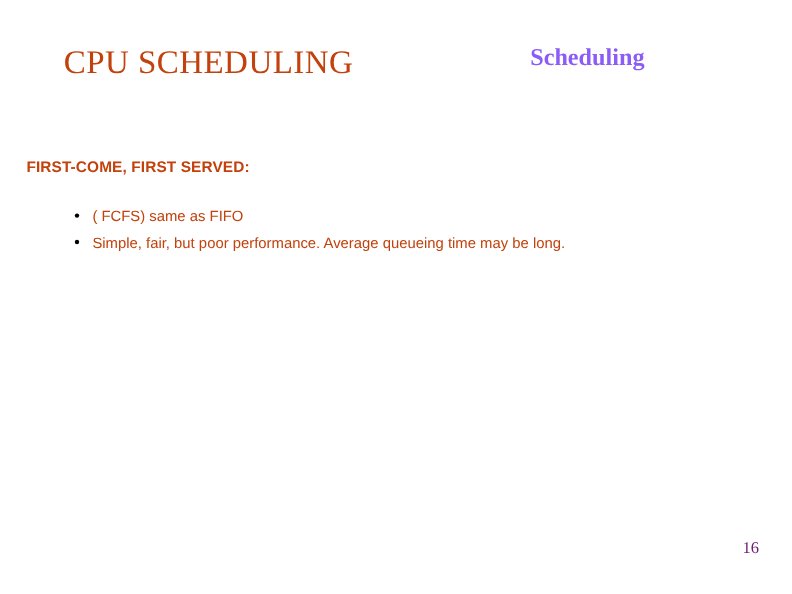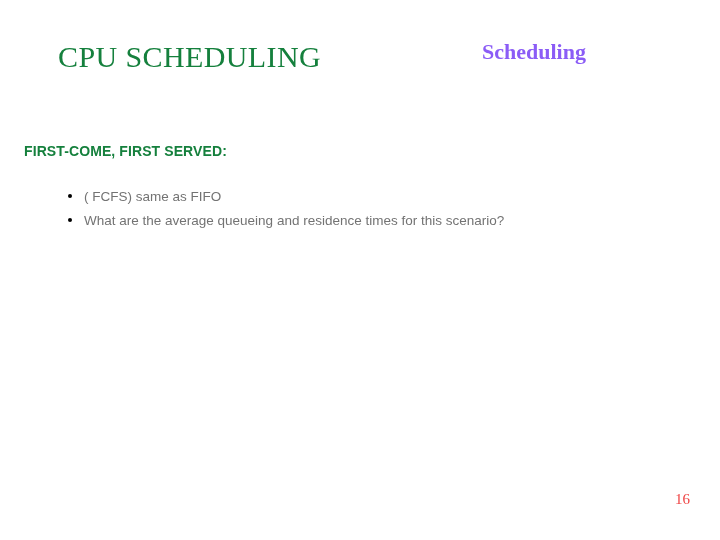--- a/index.html
+++ b/index.html
@@ -24,21 +24,21 @@
 
   
   .title-main {
     position: absolute;
     left: 58px;
     top: 38px;
     font-family: "Liberation Serif", "DejaVu Serif", serif;
     font-size: 30px;
     line-height: 38px;
     letter-spacing: 0.4px;
-    color: #15803d;
+    color: #c2410c;
     white-space: nowrap;
   }
 
   .title-red {
     position: absolute;
     left: 482px;
     top: 36px;
     width: 220px;
     font-family: "Liberation Serif", "DejaVu Serif", serif;
     font-weight: bold;
@@ -51,39 +51,39 @@
   
   .section-label {
     position: absolute;
     left: 24px;
     top: 142px;
     font-family: "Liberation Sans", sans-serif;
     font-weight: bold;
     font-size: 14px;
     line-height: 18px;
     letter-spacing: 0.1px;
-    color: #15803d;
+    color: #c2410c;
     white-space: nowrap;
   }
 
   
   .bullets {
     position: absolute;
     left: 64px;
     top: 186px;
     width: 622px;
   }
 
   .bullet-item {
     position: relative;
     padding-left: 20px;
     font-family: "Liberation Sans", sans-serif;
     font-size: 13.5px;
     line-height: 21px;
-    color: #737373;
+    color: #c2410c;
     margin-bottom: 3px;
   }
 
   .bullet-item .dot {
     position: absolute;
     left: 4px;
     top: 8px;
     width: 4px;
     height: 4px;
     border-radius: 50%;
@@ -95,21 +95,21 @@
     text-align-last: left;
   }
 
   
   .page-number {
     position: absolute;
     right: 30px;
     bottom: 32px;
     font-family: "Liberation Serif", "DejaVu Serif", serif;
     font-size: 15px;
-    color: #ef4444;
+    color: #701a75;
   }
 </style>
 </head>
 <body>
 
 <div class="slide">
 
   <div class="title-main">CPU SCHEDULING</div>
 
   <div class="title-red">
@@ -118,19 +118,19 @@
 
   <div class="section-label">FIRST-COME, FIRST SERVED:</div>
 
   <div class="bullets">
     <div class="bullet-item">
       <span class="dot"></span>
       <span>( FCFS) same as FIFO</span>
     </div>
     <div class="bullet-item">
       <span class="dot"></span>
-      <span>What are the average queueing and residence times for this scenario?</span>
+      <span>Simple, fair, but poor performance.   Average queueing time may be long.</span>
     </div>
   </div>
 
   <div class="page-number">16</div>
 
 </div>
 
 </body></html>

